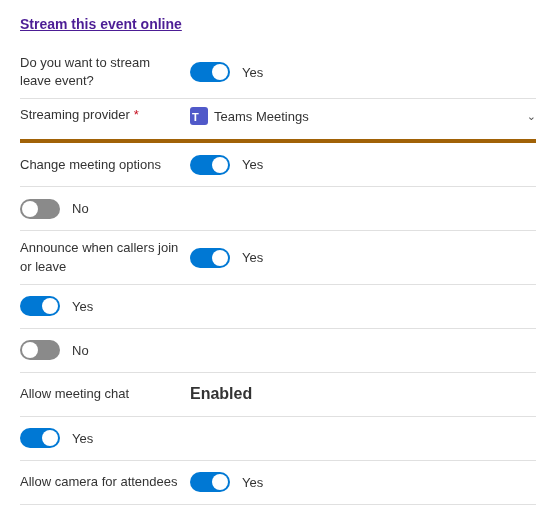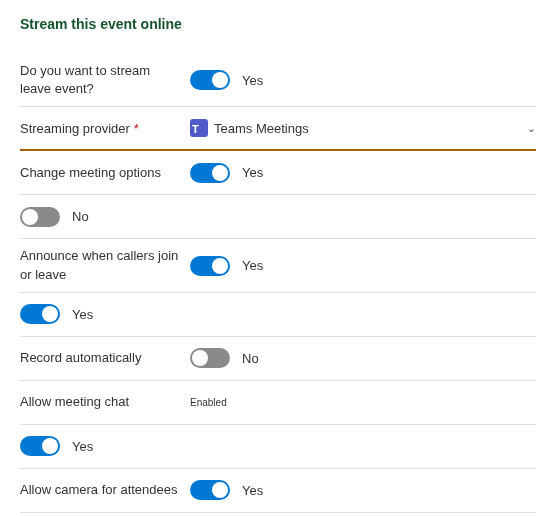--- a/index.html
+++ b/index.html
@@ -10,22 +10,23 @@
       background: #fff;
       width: 556px;
       min-height: 516px;
     }
     .container {
       padding: 16px 20px;
     }
     .section-title {
       font-size: 14px;
       font-weight: 600;
-      color: #14532d;
-      margin-bottom: 22px;
+      color: #4c1d95;
+      margin-bottom: 14px;
+      text-decoration: underline;
     }
     .row {
       display: flex;
       align-items: center;
       min-height: 44px;
       border-bottom: 1px solid #e0e0e0;
       padding: 8px 0;
     }
     .row-label {
       width: 170px;
@@ -76,23 +77,23 @@
     .toggle.off .toggle-slider::before { left: 2px; }
 
     .toggle-label {
       font-size: 13px;
       color: #333;
     }
 
     
     .provider-row {
       display: flex;
-      align-items: center;
+      align-items: flex-start;
       min-height: 44px;
-      border-bottom: 2px solid #a16207;
+      border-bottom: 4px solid #a16207;
       padding: 8px 0;
     }
     .provider-label {
       width: 170px;
       flex-shrink: 0;
       font-size: 13px;
       color: #333;
       display: flex;
       align-items: center;
       gap: 2px;
@@ -117,22 +118,22 @@
       color: #333;
     }
     .chevron-down {
       margin-left: auto;
       color: #555;
       font-size: 11px;
     }
 
     
     .bold-value {
-      font-weight: 400;
-      font-size: 10px;
+      font-weight: 700;
+      font-size: 16px;
     }
 
     
     .lock-row {
       display: flex;
       align-items: center;
       min-height: 44px;
       border-bottom: 1px solid #e0e0e0;
       padding: 8px 0;
     }
@@ -204,21 +205,20 @@
     <div class="row-value">
       <label class="toggle on">
         <input type="checkbox" checked="" style="">
         <span class="toggle-slider"></span>
       </label>
       <span class="toggle-label">Yes</span>
     </div>
   </div>
 
   <div class="row">
-    <div class="row-label">Record automatically</div>
     <div class="row-value">
       <label class="toggle off">
         <input type="checkbox" style="">
         <span class="toggle-slider"></span>
       </label>
       <span class="toggle-label">No</span>
     </div>
   </div>
 
   <div class="row">

